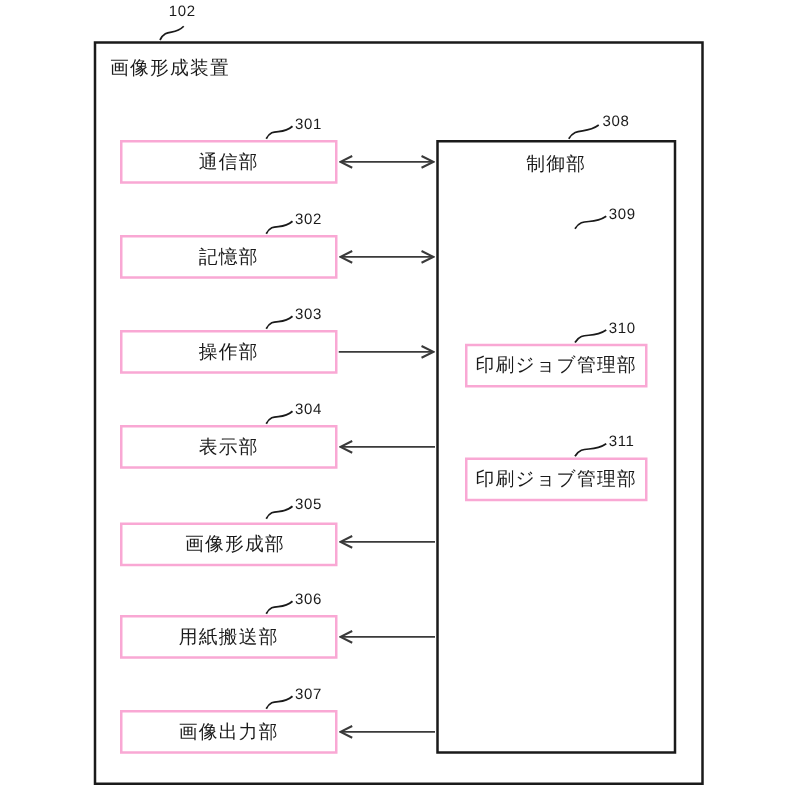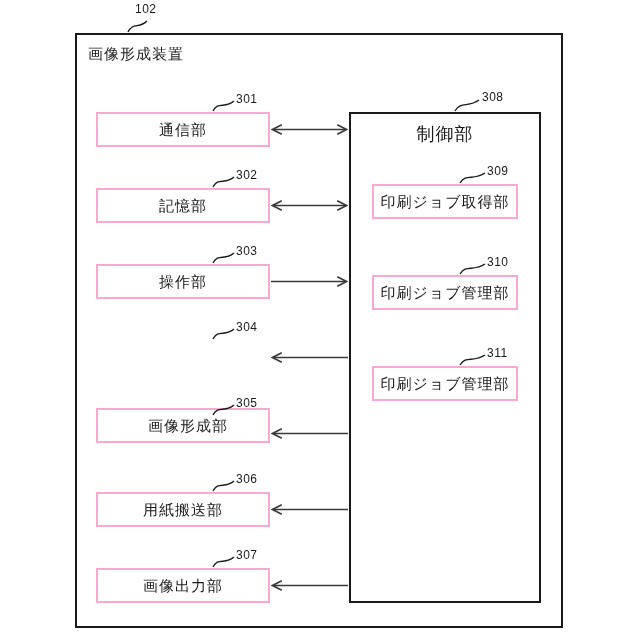--- a/index.html
+++ b/index.html
@@ -53,21 +53,21 @@
     width: 192px; height: 491px;
     border: 2px solid #1a1a1a;
     box-sizing: border-box;
     background: #ffffff;
   }
   .control-label {
     position: absolute;
     left: 349px; top: 122px;
     width: 192px;
     text-align: center;
-    font-size: 18px;
+    font-size: 15px;
     letter-spacing: 1px;
   }
   .sub-block {
     left: 372px;
     width: 146px;
     height: 35px;
     line-height: 31px;
   }
   .ref-num {
     position: absolute;
@@ -94,36 +94,36 @@
 
   <div class="block left-block" style="top:112px;">通信部</div>
   <div class="ref-num" style="left:236px; top:92px;">301</div>
 
   <div class="block left-block" style="top:188px;">記憶部</div>
   <div class="ref-num" style="left:236px; top:168px;">302</div>
 
   <div class="block left-block" style="top:264px;">操作部</div>
   <div class="ref-num" style="left:236px; top:244px;">303</div>
 
+  <div class="block left-block" style="top:340px;">表示部</div>
   <div class="ref-num" style="left:236px; top:320px;">304</div>
 
-  <div class="block left-block" style="top:408px;padding-left:10px;">画像形成部</div>
+  <div class="block left-block" style="top:418px;padding-left:10px;">画像形成部</div>
   <div class="ref-num" style="left:236px; top:396px;">305</div>
 
   <div class="block left-block" style="top:492px;">用紙搬送部</div>
   <div class="ref-num" style="left:236px; top:472px;">306</div>
 
   <div class="block left-block" style="top:568px;">画像出力部</div>
   <div class="ref-num" style="left:236px; top:548px;">307</div>
 
   <div class="control-box"></div>
   <div class="control-label">制御部</div>
   <div class="ref-num" style="left:482px; top:90px;">308</div>
 
-  <div class="block sub-block" style="top:184px;">印刷ジョブ取得部</div>
   <div class="ref-num" style="left:487px; top:164px;">309</div>
 
   <div class="block sub-block" style="top:275px;">印刷ジョブ管理部</div>
   <div class="ref-num" style="left:487px; top:255px;">310</div>
 
   <div class="block sub-block" style="top:366px;">印刷ジョブ管理部</div>
   <div class="ref-num" style="left:487px; top:346px;">311</div>
 
   <svg class="connector-layer" viewBox="0 0 640 640">
     <defs>

